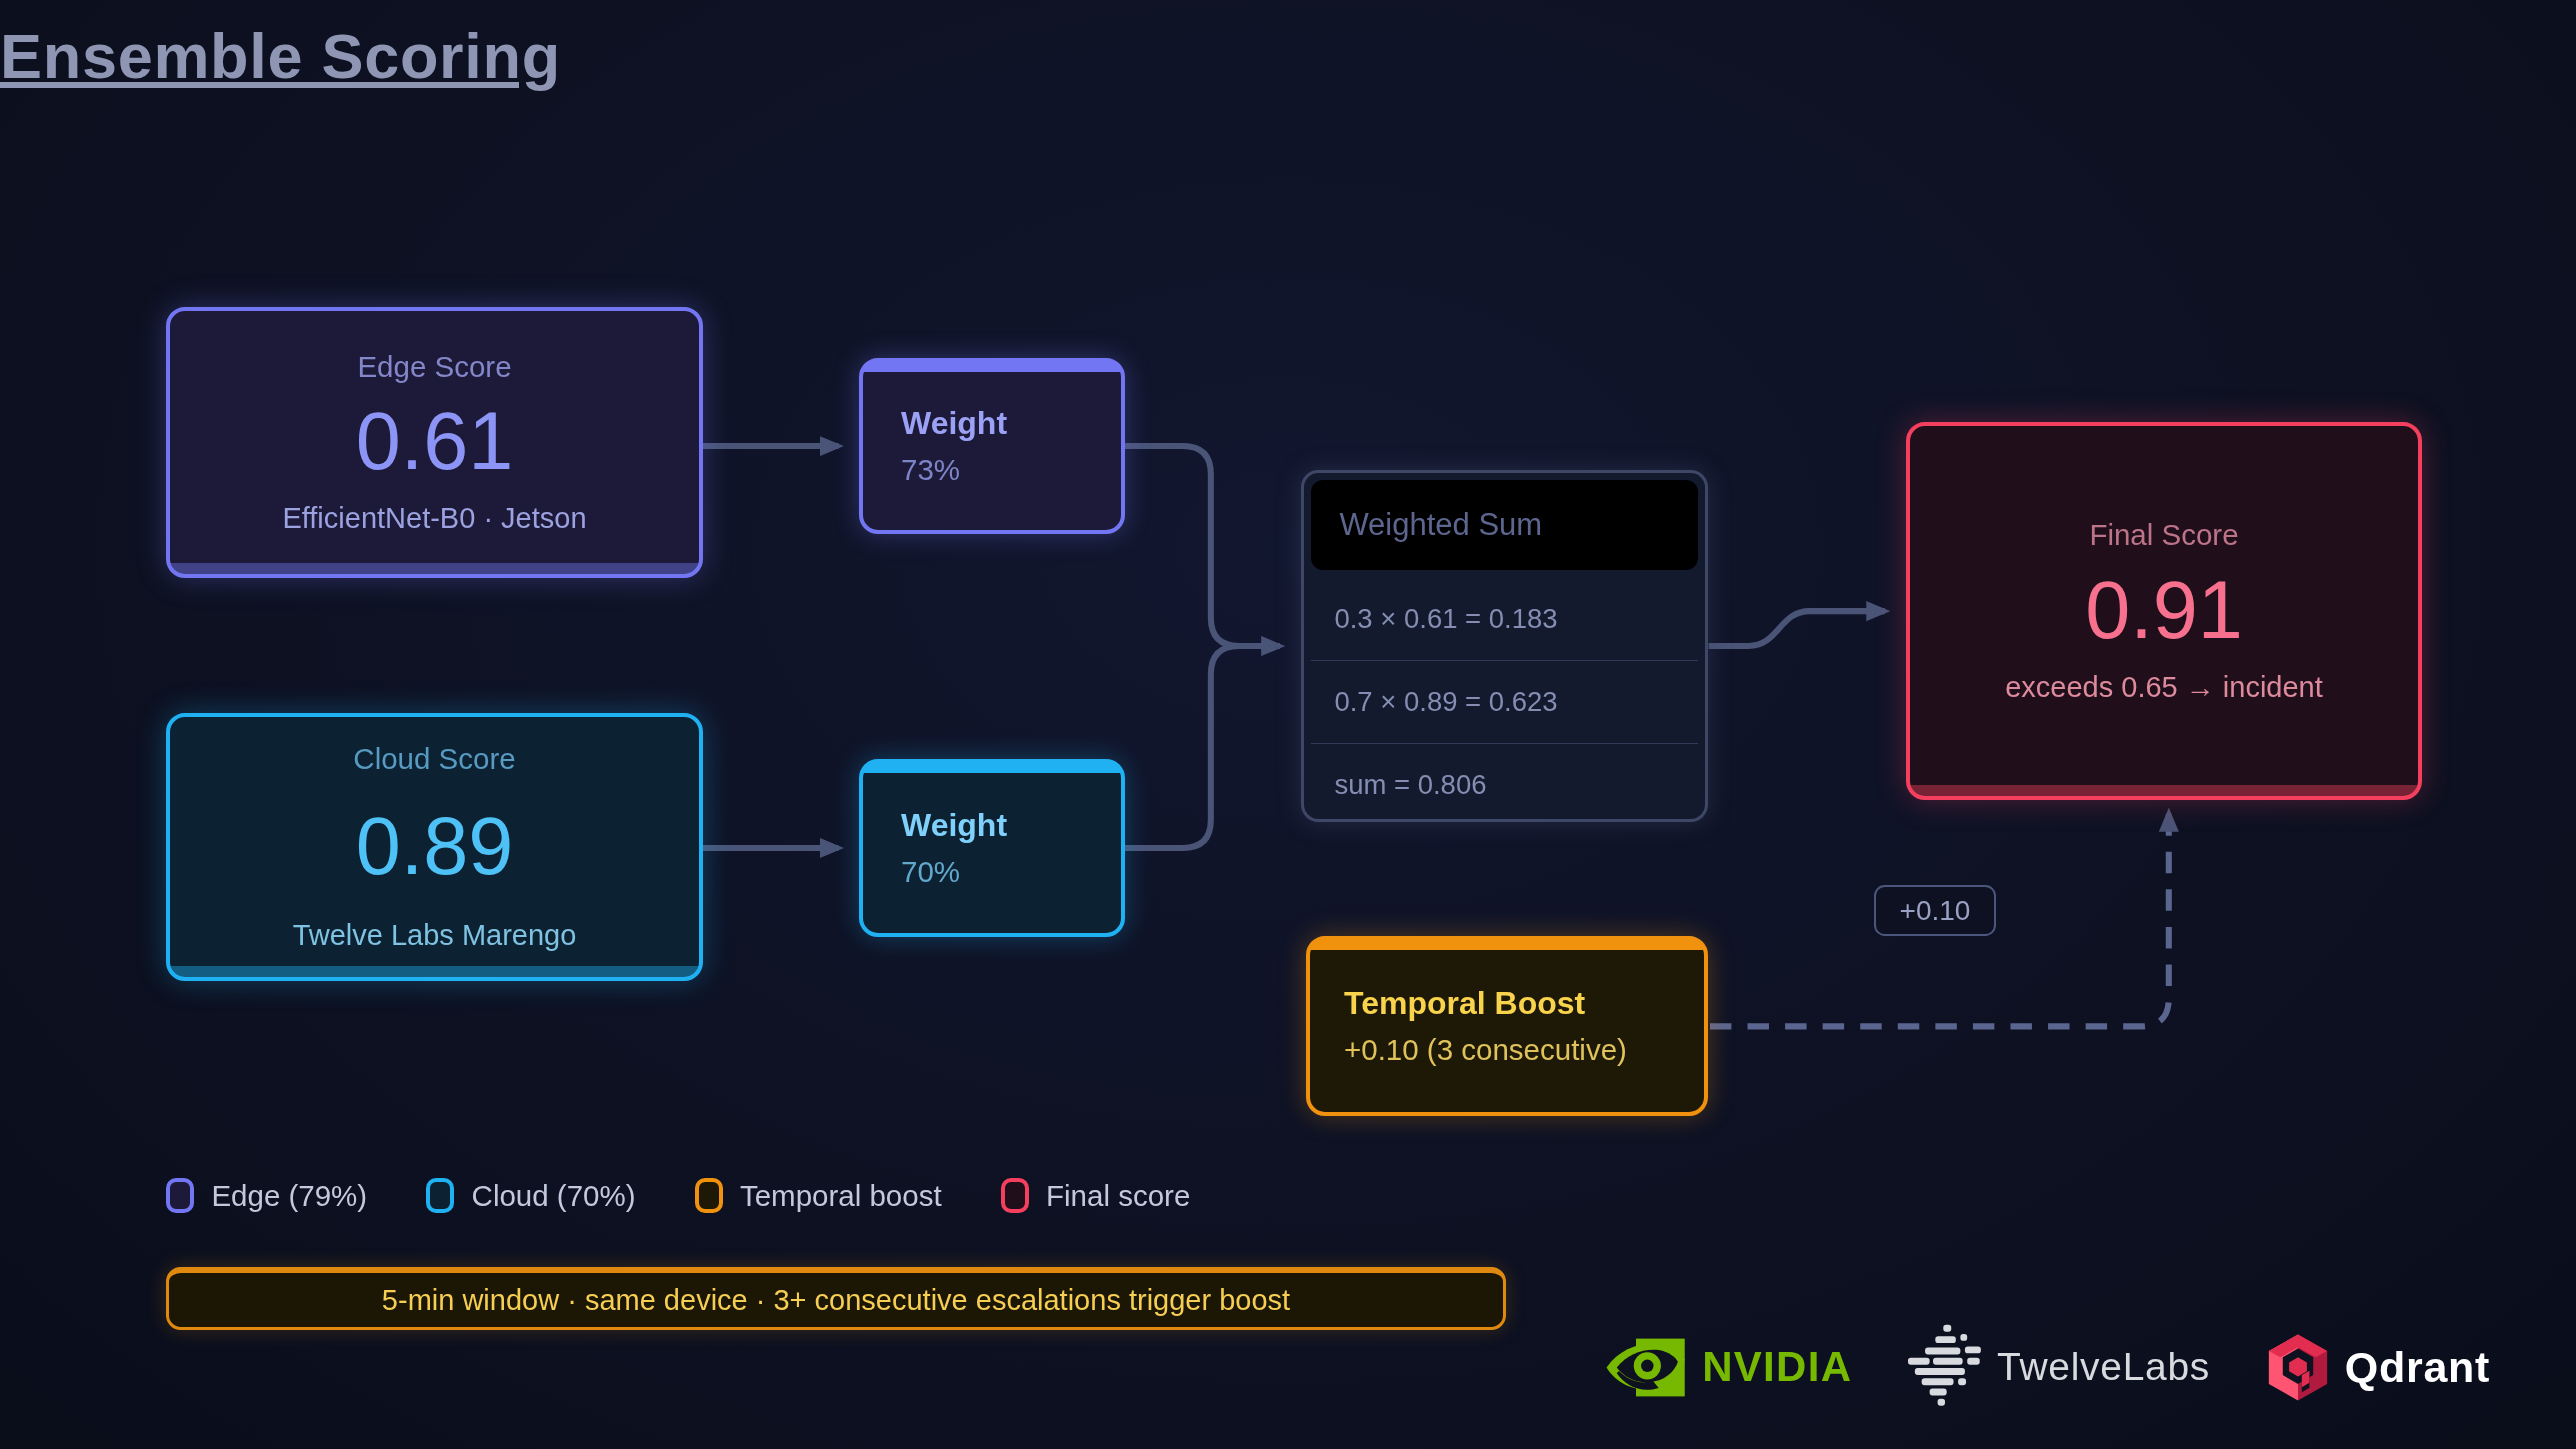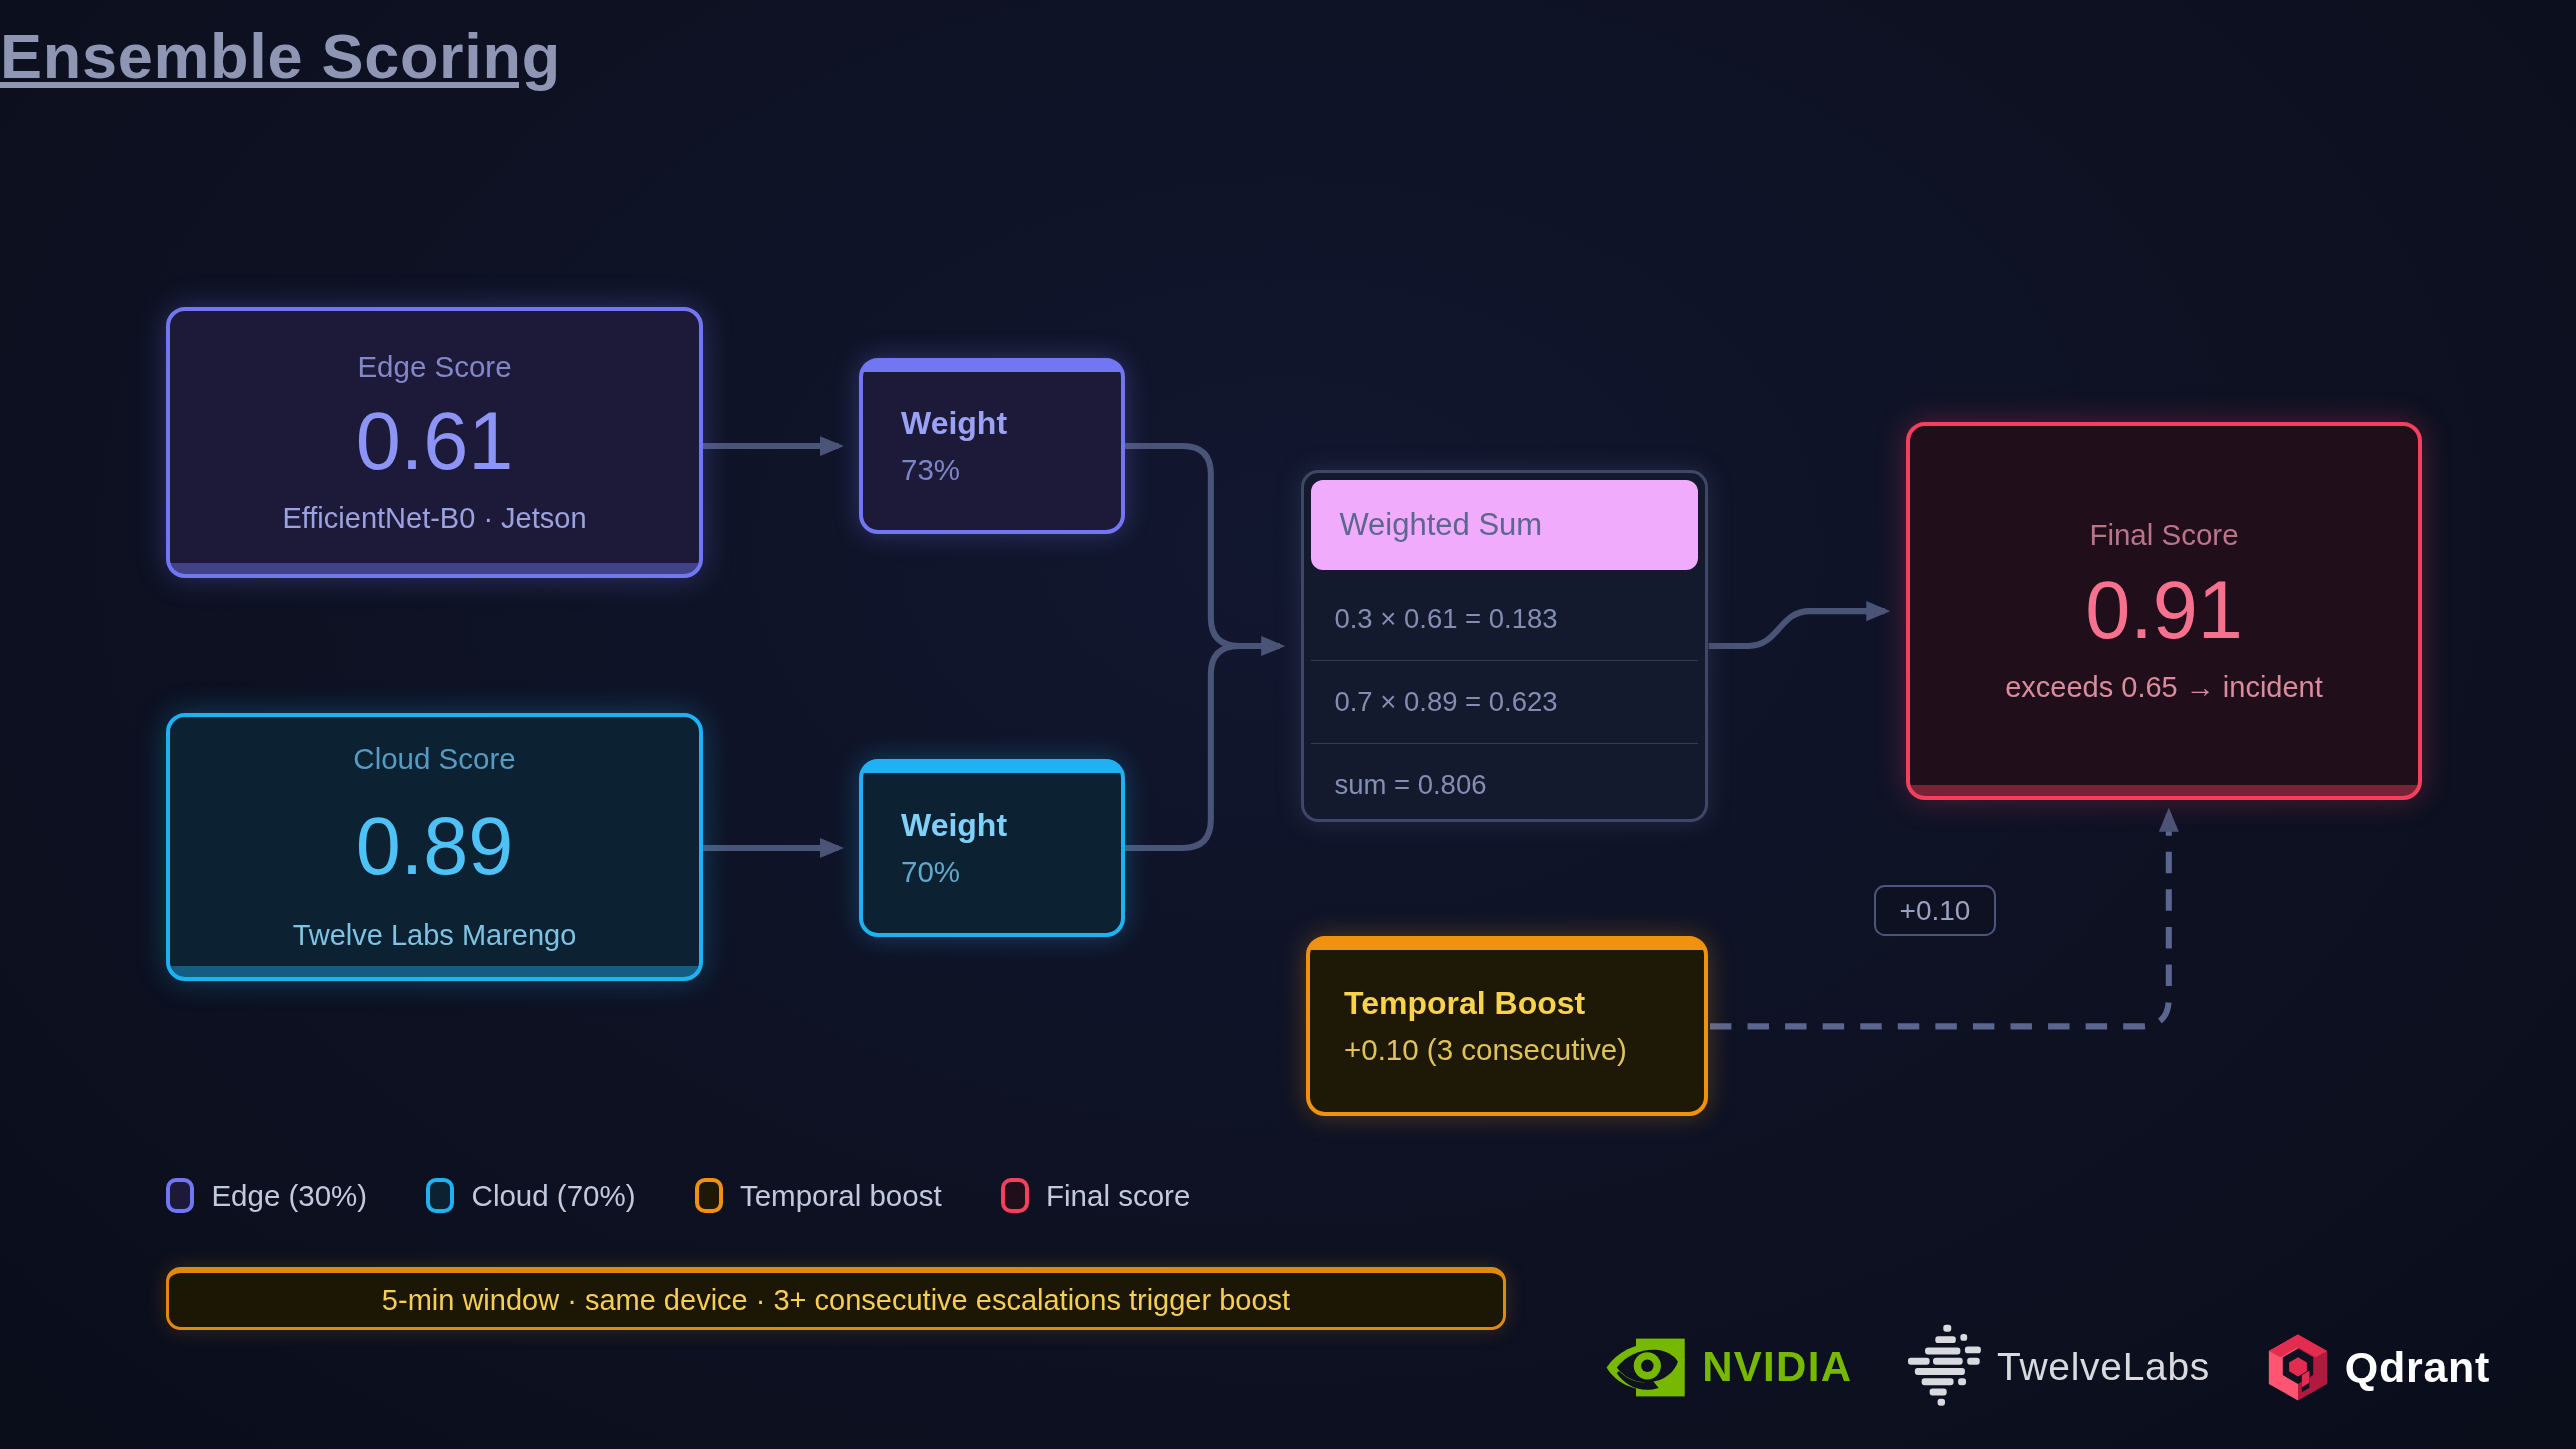--- a/index.html
+++ b/index.html
@@ -57,21 +57,21 @@
   .proc-title{font-size:32px;font-weight:700;color:var(--t1);}
   .proc-sub{font-size:29.5px;color:var(--t2);}
 
   
   .sum-card{
     left:1301px;top:470px;width:407px;height:352px;
     background:#141a2d;border:3.4px solid #3e4765;border-radius:17.4px;
     box-shadow:0 0 23px rgba(62,71,101,.45);
   }
   .sum-header{
-    margin:7.4px;height:90px;background:#f0abfc;border-radius:12px;
+    margin:7.4px;height:90px;background:#000000;border-radius:12px;
     display:flex;align-items:center;padding-left:28px;box-sizing:border-box;
     font-size:31px;color:#5d668e;
   }
   .sum-rows{margin:0 7.4px;}
   .sum-row{
     height:82px;display:flex;align-items:center;padding-left:23px;
     font-size:27.5px;color:#848db2;
   }
   .sum-row + .sum-row{border-top:1.3px solid #333b5a;}
 
@@ -169,21 +169,21 @@
   <div class="node proc-card temporal-card">
     <div class="proc-title">Temporal Boost</div>
     <div class="proc-sub">+0.10 (3 consecutive)</div>
   </div>
 
   <div class="node boost-badge">+0.10</div>
 
   <div class="legend">
     <div class="legend-item">
       <div class="legend-swatch sw-edge"></div>
-      <div class="legend-label">Edge (30%)</div>
+      <div class="legend-label">Edge (79%)</div>
     </div>
     <div class="legend-item">
       <div class="legend-swatch sw-cloud"></div>
       <div class="legend-label">Cloud (70%)</div>
     </div>
     <div class="legend-item">
       <div class="legend-swatch sw-temporal"></div>
       <div class="legend-label">Temporal boost</div>
     </div>
     <div class="legend-item">

